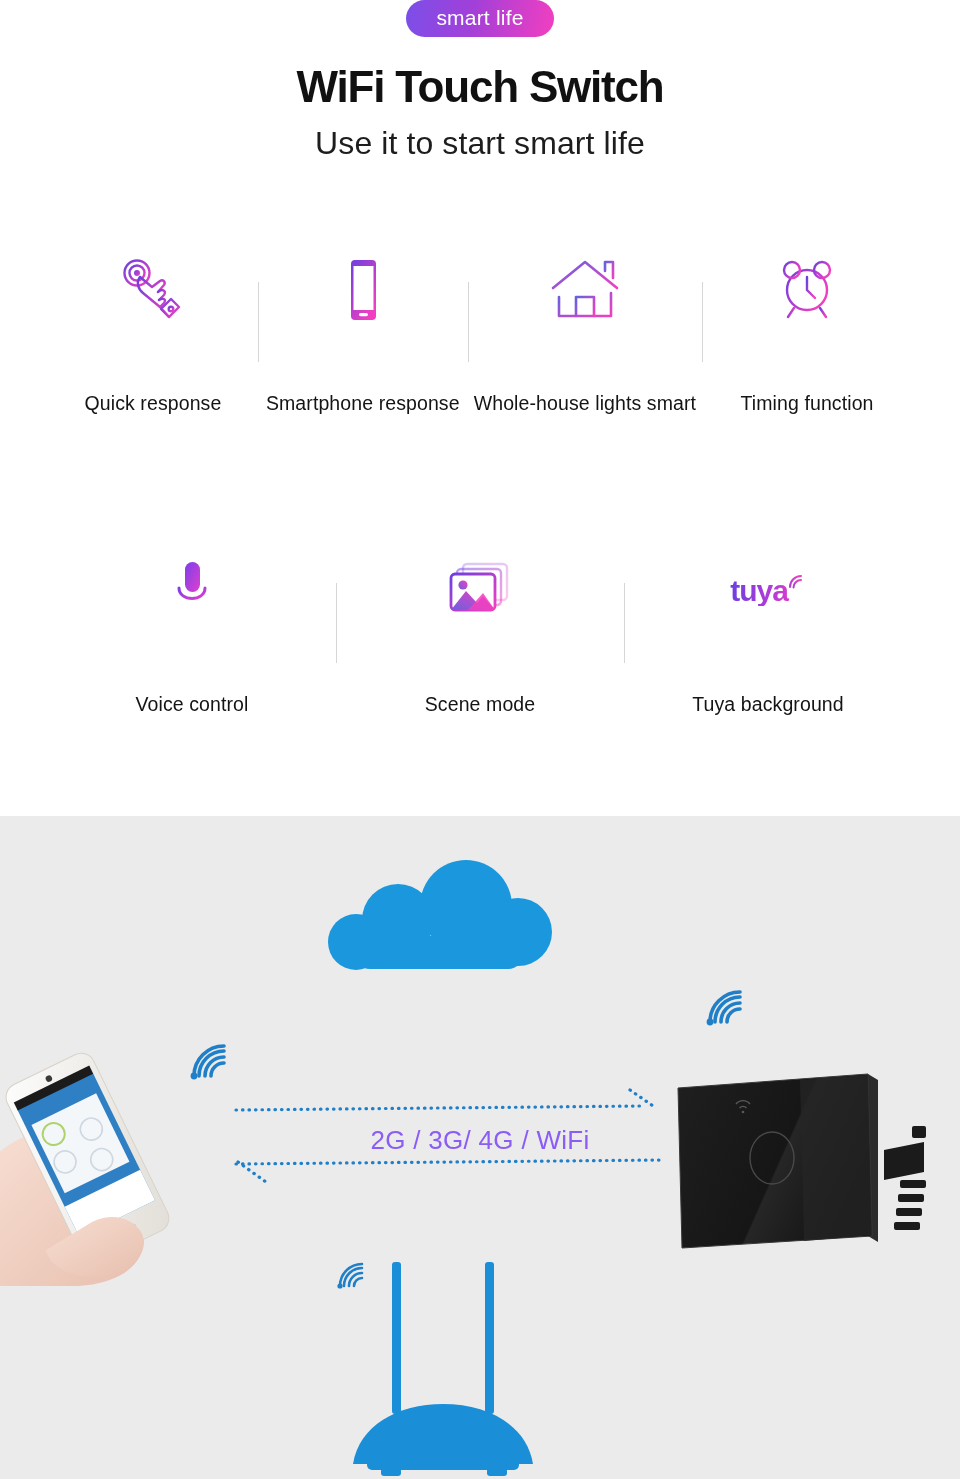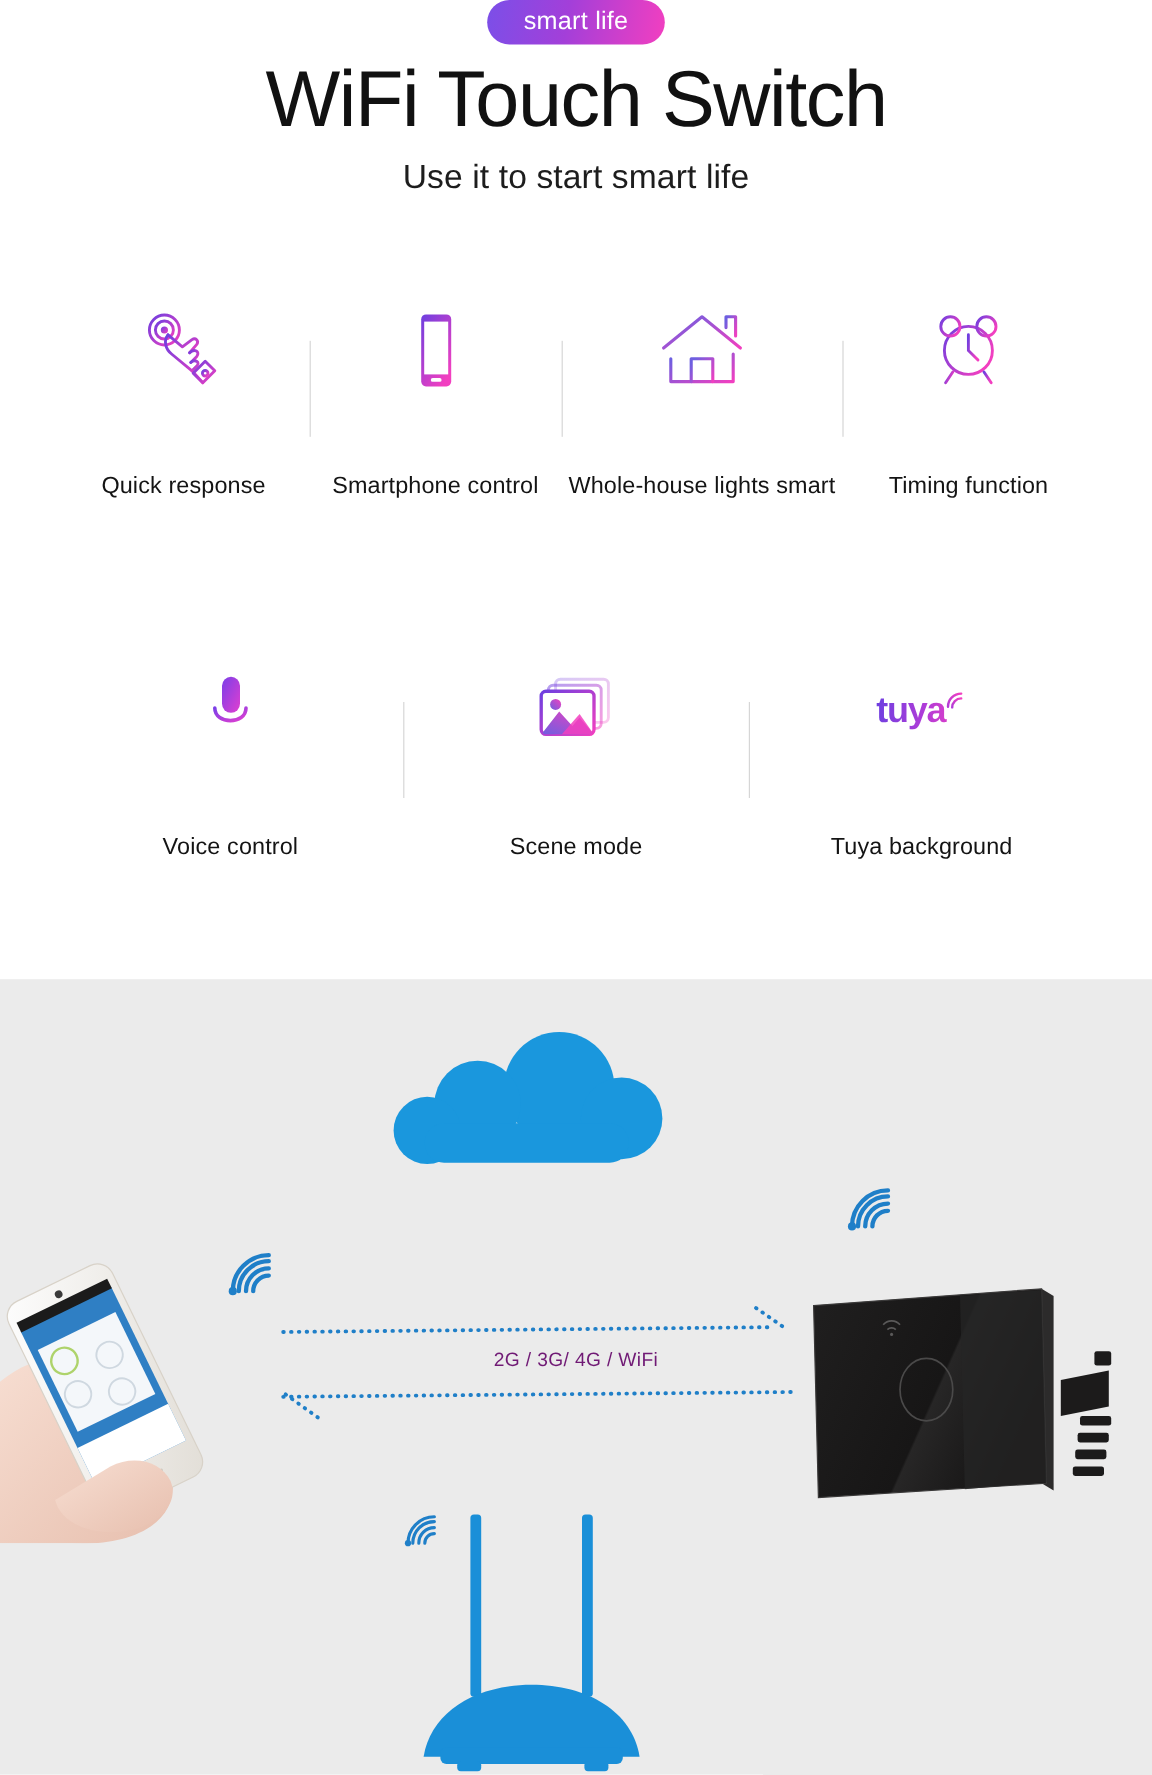--- a/index.html
+++ b/index.html
@@ -20,31 +20,31 @@
     padding: 7px 30px 9px;
     border-radius: 20px;
     background: linear-gradient(100deg, #7b4fe8 0%, #a33fd9 45%, #f23fc0 100%);
     color: #ffffff;
     font-size: 21px;
     line-height: 1;
     letter-spacing: 0.2px;
   }
 
   .hero-title {
-    margin-top: 11px;
-    font-size: 66px;
-    font-weight: normal;
+    margin-top: 27px;
+    font-size: 44px;
+    font-weight: bold;
     letter-spacing: -1.2px;
     color: #111111;
     line-height: 1.04;
   }
 
   .hero-sub {
     margin-top: 15px;
-    font-size: 28px;
+    font-size: 32px;
     color: #1d1d1d;
     letter-spacing: 0.1px;
   }
 
   
   .features { margin-top: 92px; padding: 0 48px; }
 
   .feature-row {
     display: flex;
     align-items: flex-start;
@@ -150,22 +150,22 @@
 
   
   .router { position: absolute; left: 345px; top: 1256px; width: 220px; height: 223px; }
 
   
   .link-label {
     position: absolute;
     left: 0; right: 0;
     top: 1125px;
     text-align: center;
-    font-size: 16px;
-    color: #701a75;
+    font-size: 26px;
+    color: #8b5cf6;
     letter-spacing: 0.3px;
   }
 
   .arrow-svg { position: absolute; left: 232px; top: 1088px; }
 
   .wifi-phone { position: absolute; left: 186px; top: 1038px; }
   .wifi-switch { position: absolute; left: 702px; top: 984px; }
   .wifi-router { position: absolute; left: 334px; top: 1258px; }
 </style>
 </head>
@@ -213,21 +213,21 @@
               <linearGradient id="g2" x1="0" y1="0" x2="0.7" y2="1">
             <stop offset="0" stop-color="#6d3fe0"></stop>
                 <stop offset="1" stop-color="#f23fc0"></stop>
           </linearGradient>
             </defs>
           <rect x="8" y="3" width="25" height="60" rx="4" fill="url(#g2)"></rect>
           <rect x="10.5" y="9" width="20" height="44" fill="#ffffff"></rect>
           <rect x="16" y="56" width="9" height="3.2" rx="1.6" fill="#ffffff"></rect>
         </svg>
       </div>
-      <div class="feature-label">Smartphone control</div>
+      <div class="feature-label">Smartphone response</div>
     </div>
 
     <div class="feature">
       <div class="feature-icon">
         <svg width="72" height="62" viewBox="0 0 72 62">
           <defs>
               <linearGradient id="g4" x1="0" y1="0.2" x2="1" y2="1">
             <stop offset="0" stop-color="#6d5fe0"></stop>
                 <stop offset="1" stop-color="#f23fc0"></stop>
           </linearGradient>

